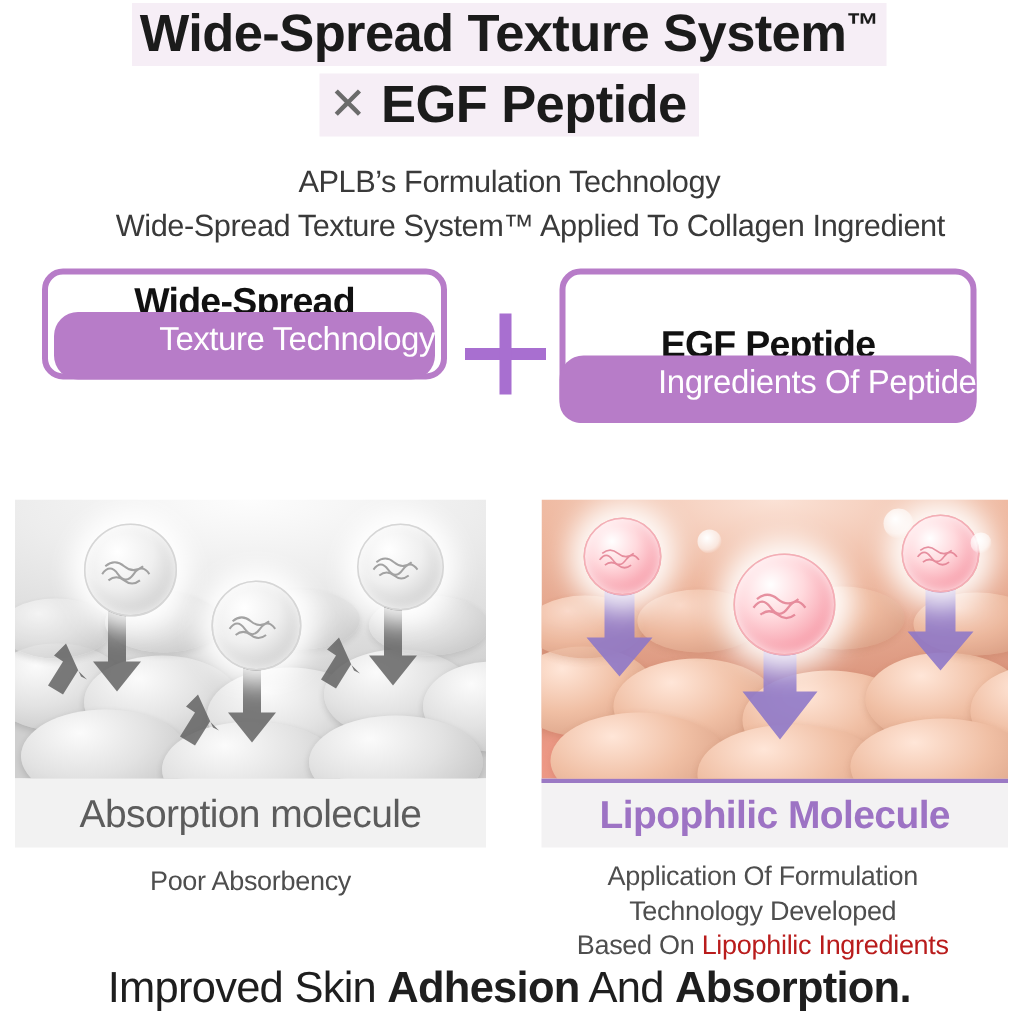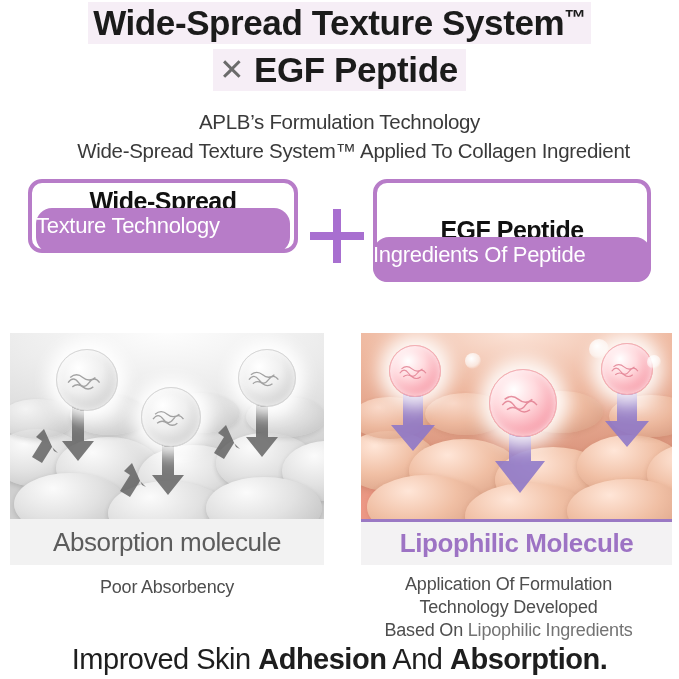--- a/index.html
+++ b/index.html
@@ -89,21 +89,21 @@
   }
   .cbox-title .tm-s { font-size: 16px; vertical-align: 7px; }
   .pill {
     position: absolute;
     left: 50%;
     transform: translateX(-50%);
     background: #b77cc8;
     border-radius: 16px;
     color: #ffffff;
     font-size: 22px;
-    text-align: left;
+    text-align: right;
     z-index: 2;
     letter-spacing: -0.3px;
     line-height: 36px;
     height: 45px;
   }
 
   
   #concept-left { left: 28px; width: 270px; }
   #concept-left .cbox { height: 74px; width: 270px; }
   #concept-left .pill { width: 254px; bottom: 0px; }
@@ -207,21 +207,21 @@
     position:absolute;
     border-radius:50%;
     background: radial-gradient(circle at 40% 35%, #ffffff 0%, rgba(255,255,255,.55) 55%, rgba(255,255,255,0) 75%);
   }
 
   
   .undercaps { position: relative; height: 66px; margin-top: 8px; }
   .undercap { position:absolute; text-align:center; color:#4e4e4e; font-weight:300; letter-spacing:-0.2px;}
   #undercap-left { left: 10px; width: 314px; top: 4px; font-size: 18px; }
   #undercap-right { left: 345px; width: 327px; top: 0px; font-size: 18px; line-height:1.28; }
-  .lipo-hl { color: #737373; }
+  .lipo-hl { color: #b91c1c; }
 
   
   .tagline {
     text-align:center;
     margin-top: 4px;
     font-size: 29px;
     color:#1e1e1e;
     font-weight: 300;
     letter-spacing: -0.5px;
   }

